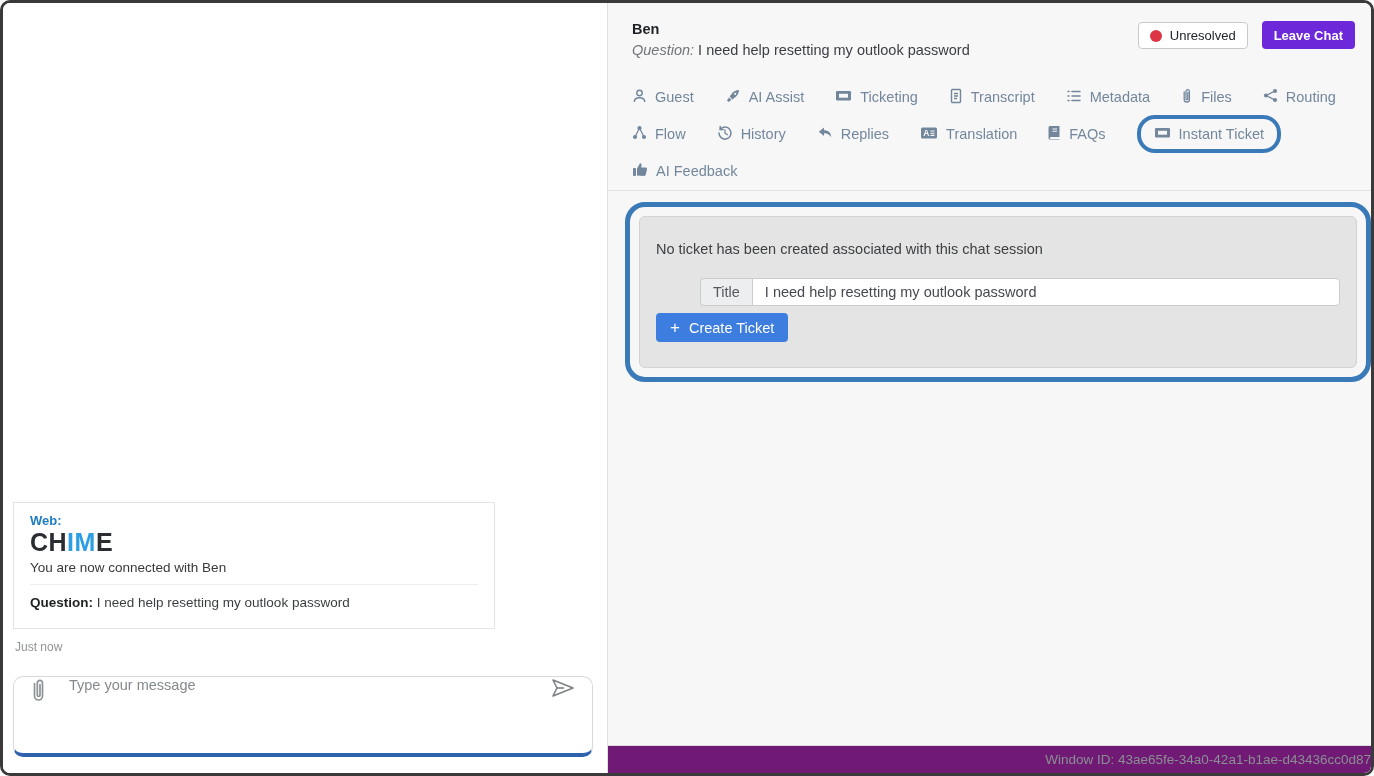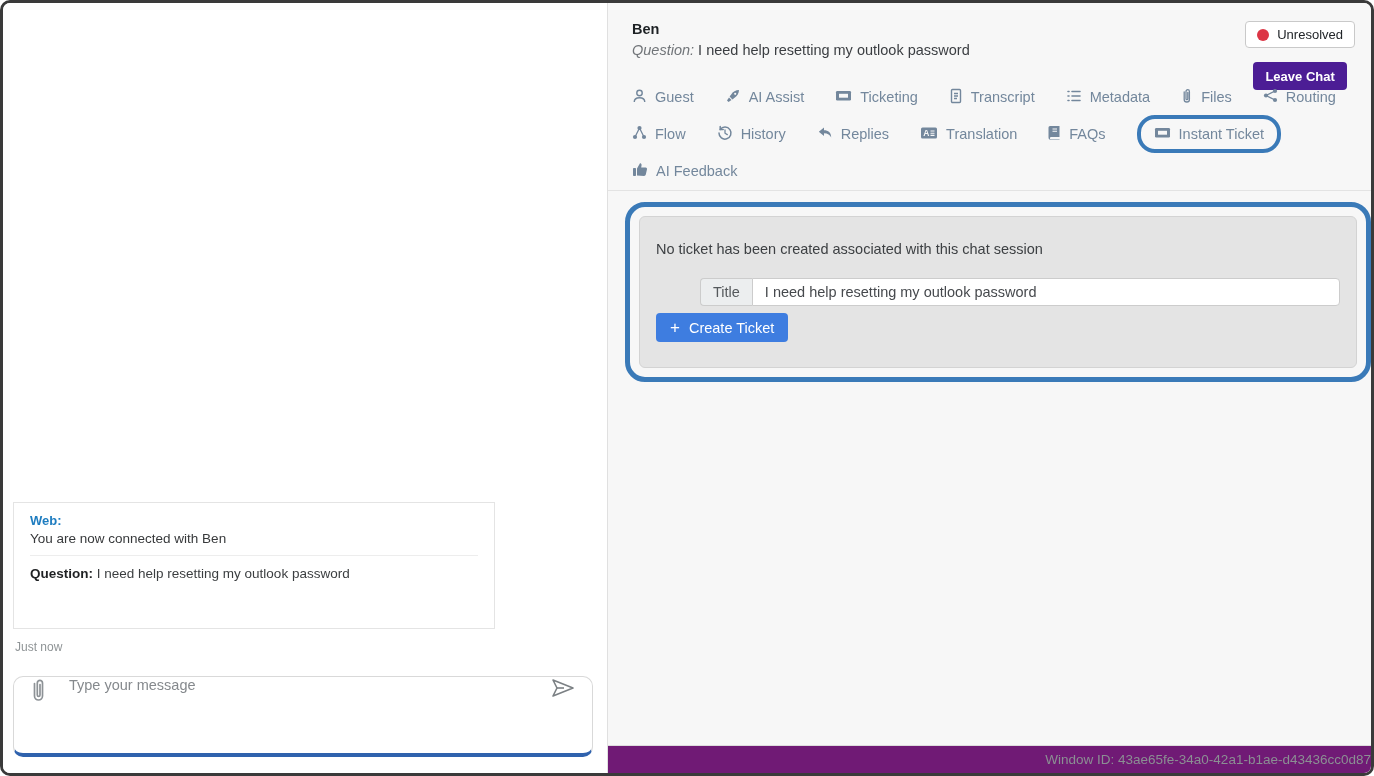--- a/index.html
+++ b/index.html
@@ -29,28 +29,28 @@
     border-radius:10px; display:flex; align-items:flex-start; padding:0 16px;
   }
   .message-input .placeholder { flex:1; margin-left:22px; color:#85898d; font-size:14.5px; }
   .icon-gray { color:#8d9296; }
   
   .agent-pane { position:relative; flex:1; height:100%; background:#f7f7f7; border-left:1px solid #e0e0e0; }
   .agent-header { position:absolute; top:18px; left:24px; right:16px; display:flex; justify-content:space-between; align-items:flex-start; }
   .guest-name { font-size:14.5px; font-weight:bold; color:#1d2124; }
   .agent-question { margin-top:5px; font-size:14.5px; color:#3b3e42; }
   .agent-question .q-italic { font-style:italic; color:#717579; }
-  .header-actions { display:flex; gap:14px; align-items:center;flex-direction:column; }
+  .header-actions { display:flex; gap:14px; align-items:flex-end; }
   .status-badge {
     display:flex; align-items:center; gap:8px; background:#fff; border:1px solid #c9c9c9;
     border-radius:4px; padding:4px 11px; font-size:13px; color:#212529; height:27px;
   }
   .status-dot { width:12px; height:12px; border-radius:50%; background:#dc3545; }
   .leave-chat-btn {
-    background:#4c1d95; color:#fff; font-size:13px; font-weight:bold; border:none;
+    background:#6d28d9; color:#fff; font-size:13px; font-weight:bold; border:none;
     border-radius:4px; padding:0 12px; height:28px; cursor:pointer;
   }
   .tabs { position:absolute; left:24px; top:84px; right:10px; }
   .tab-row { display:flex; align-items:center; margin-bottom:17px; height:20px; }
   .tab { display:flex; align-items:center; gap:8px; margin-right:31px; color:#73879c; font-size:14.5px; cursor:pointer; white-space:nowrap;justify-content:flex-end; }
   .tab svg { flex:0 0 auto; }
   .oval-highlight { border:4px solid #3a7ab8; border-radius:18px; padding:6px 13px; margin:-10px 0; background:transparent; }
   .oval-highlight .tab { margin-right:0; }
   .tabs-divider { position:absolute; top:187px; left:0; right:0; border-top:1px solid #e3e3e3; }
   .highlight-panel {
@@ -85,20 +85,21 @@
 </style>
 </head>
 <body>
 
 <div class="frame">
 
   <div class="chat-pane">
 
     <div class="chat-card">
       <div class="web-label">Web:</div>
+      <div class="chime-logo"><span>CH</span><span class="blue">IM</span><span>E</span></div>
       <div class="connected-text">You are now connected with Ben</div>
       <div class="card-divider"></div>
       <div class="question-line">
         <span class="q-label">Question:</span>
         <span>I need help resetting my outlook password</span>
       </div>
     </div>
 
     <div class="timestamp">Just now</div>
 

